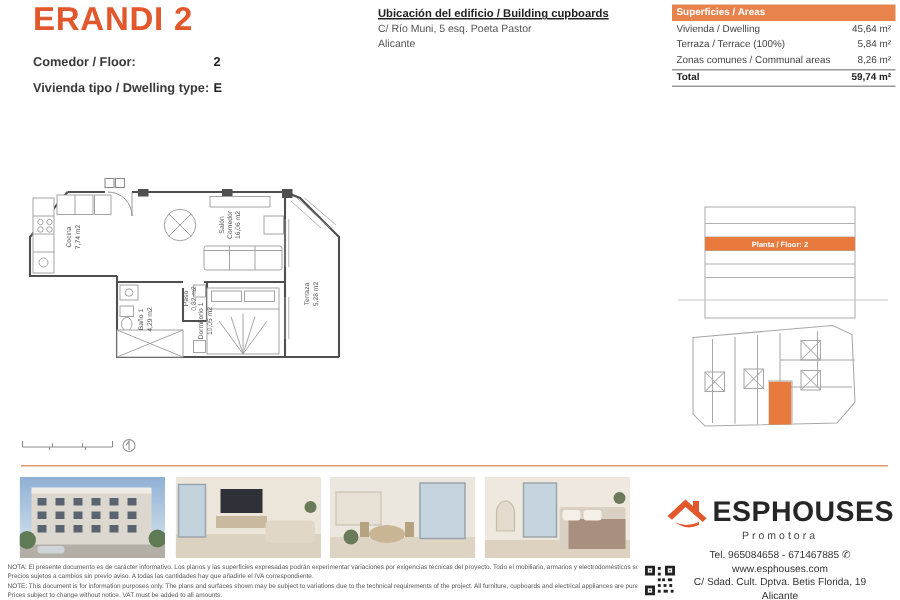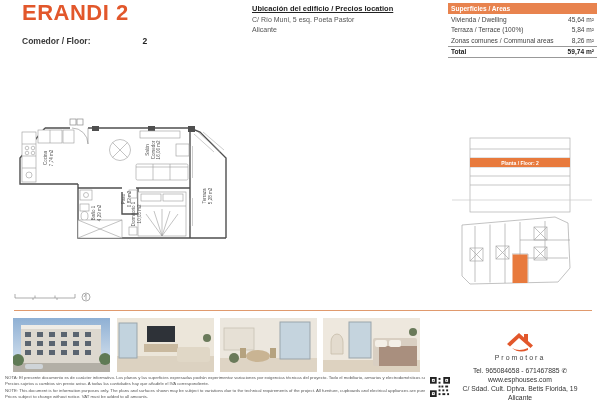--- a/index.html
+++ b/index.html
@@ -36,23 +36,27 @@
 <body>
 
 <div class="page">
 
   <div class="abs title">ERANDI 2</div>
 
   <div class="abs spec-row" style="top:36px;">
     <span class="lbl">Comedor / Floor:</span>
     <span class="val">2</span>
   </div>
+  <div class="abs spec-row" style="top:53px;">
+    <span class="lbl">Vivienda tipo / Dwelling type:</span>
+    <span class="val">E</span>
+  </div>
 
   <div class="abs loc">
-    <div class="loc-title">Ubicación del edificio / Precios location</div>
+    <div class="loc-title">Ubicación del edificio / Building cupboards</div>
     <div>C/ Río Muni, 5 esq. Poeta Pastor</div>
     <div>Alicante</div>
   </div>
 
   <div class="abs areas">
     <div class="thead">Superficies / Areas</div>
     <div class="trow">
       <span>Vivienda / Dwelling</span>
       <span>45,64 m²</span>
     </div>
@@ -288,20 +292,21 @@
         <rect x="66" y="22" width="12" height="7" rx="2" fill="#f4efe7"></rect>
       <circle cx="90" cy="14" r="4" fill="#6a7a5a"></circle>
     </svg>
   </div>
 
   <div class="abs brand-row">
     <svg width="28" height="22" viewBox="0 0 28 22">
       <path d="M1,13 L13,2 L18,6.5 V3 h4 v7 l5,4.5 -2.5,2.5 L13,7 4,15.5 Z" fill="#e2572b"></path>
       <path d="M6,17 q7,4 16,0 l0,2 q-9,4 -16,-2 Z" fill="#e2572b"></path>
     </svg>
+    <span class="brand-name">ESPHOUSES</span>
   </div>
   <div class="abs brand-sub">Promotora</div>
 
   <div class="abs contact">
     <div>
       <span>Tel. 965084658 - 671467885</span>
       <span>✆</span>
     </div>
     <div>www.esphouses.com</div>
     <div>C/ Sdad. Cult. Dptva. Betis Florida, 19</div>

